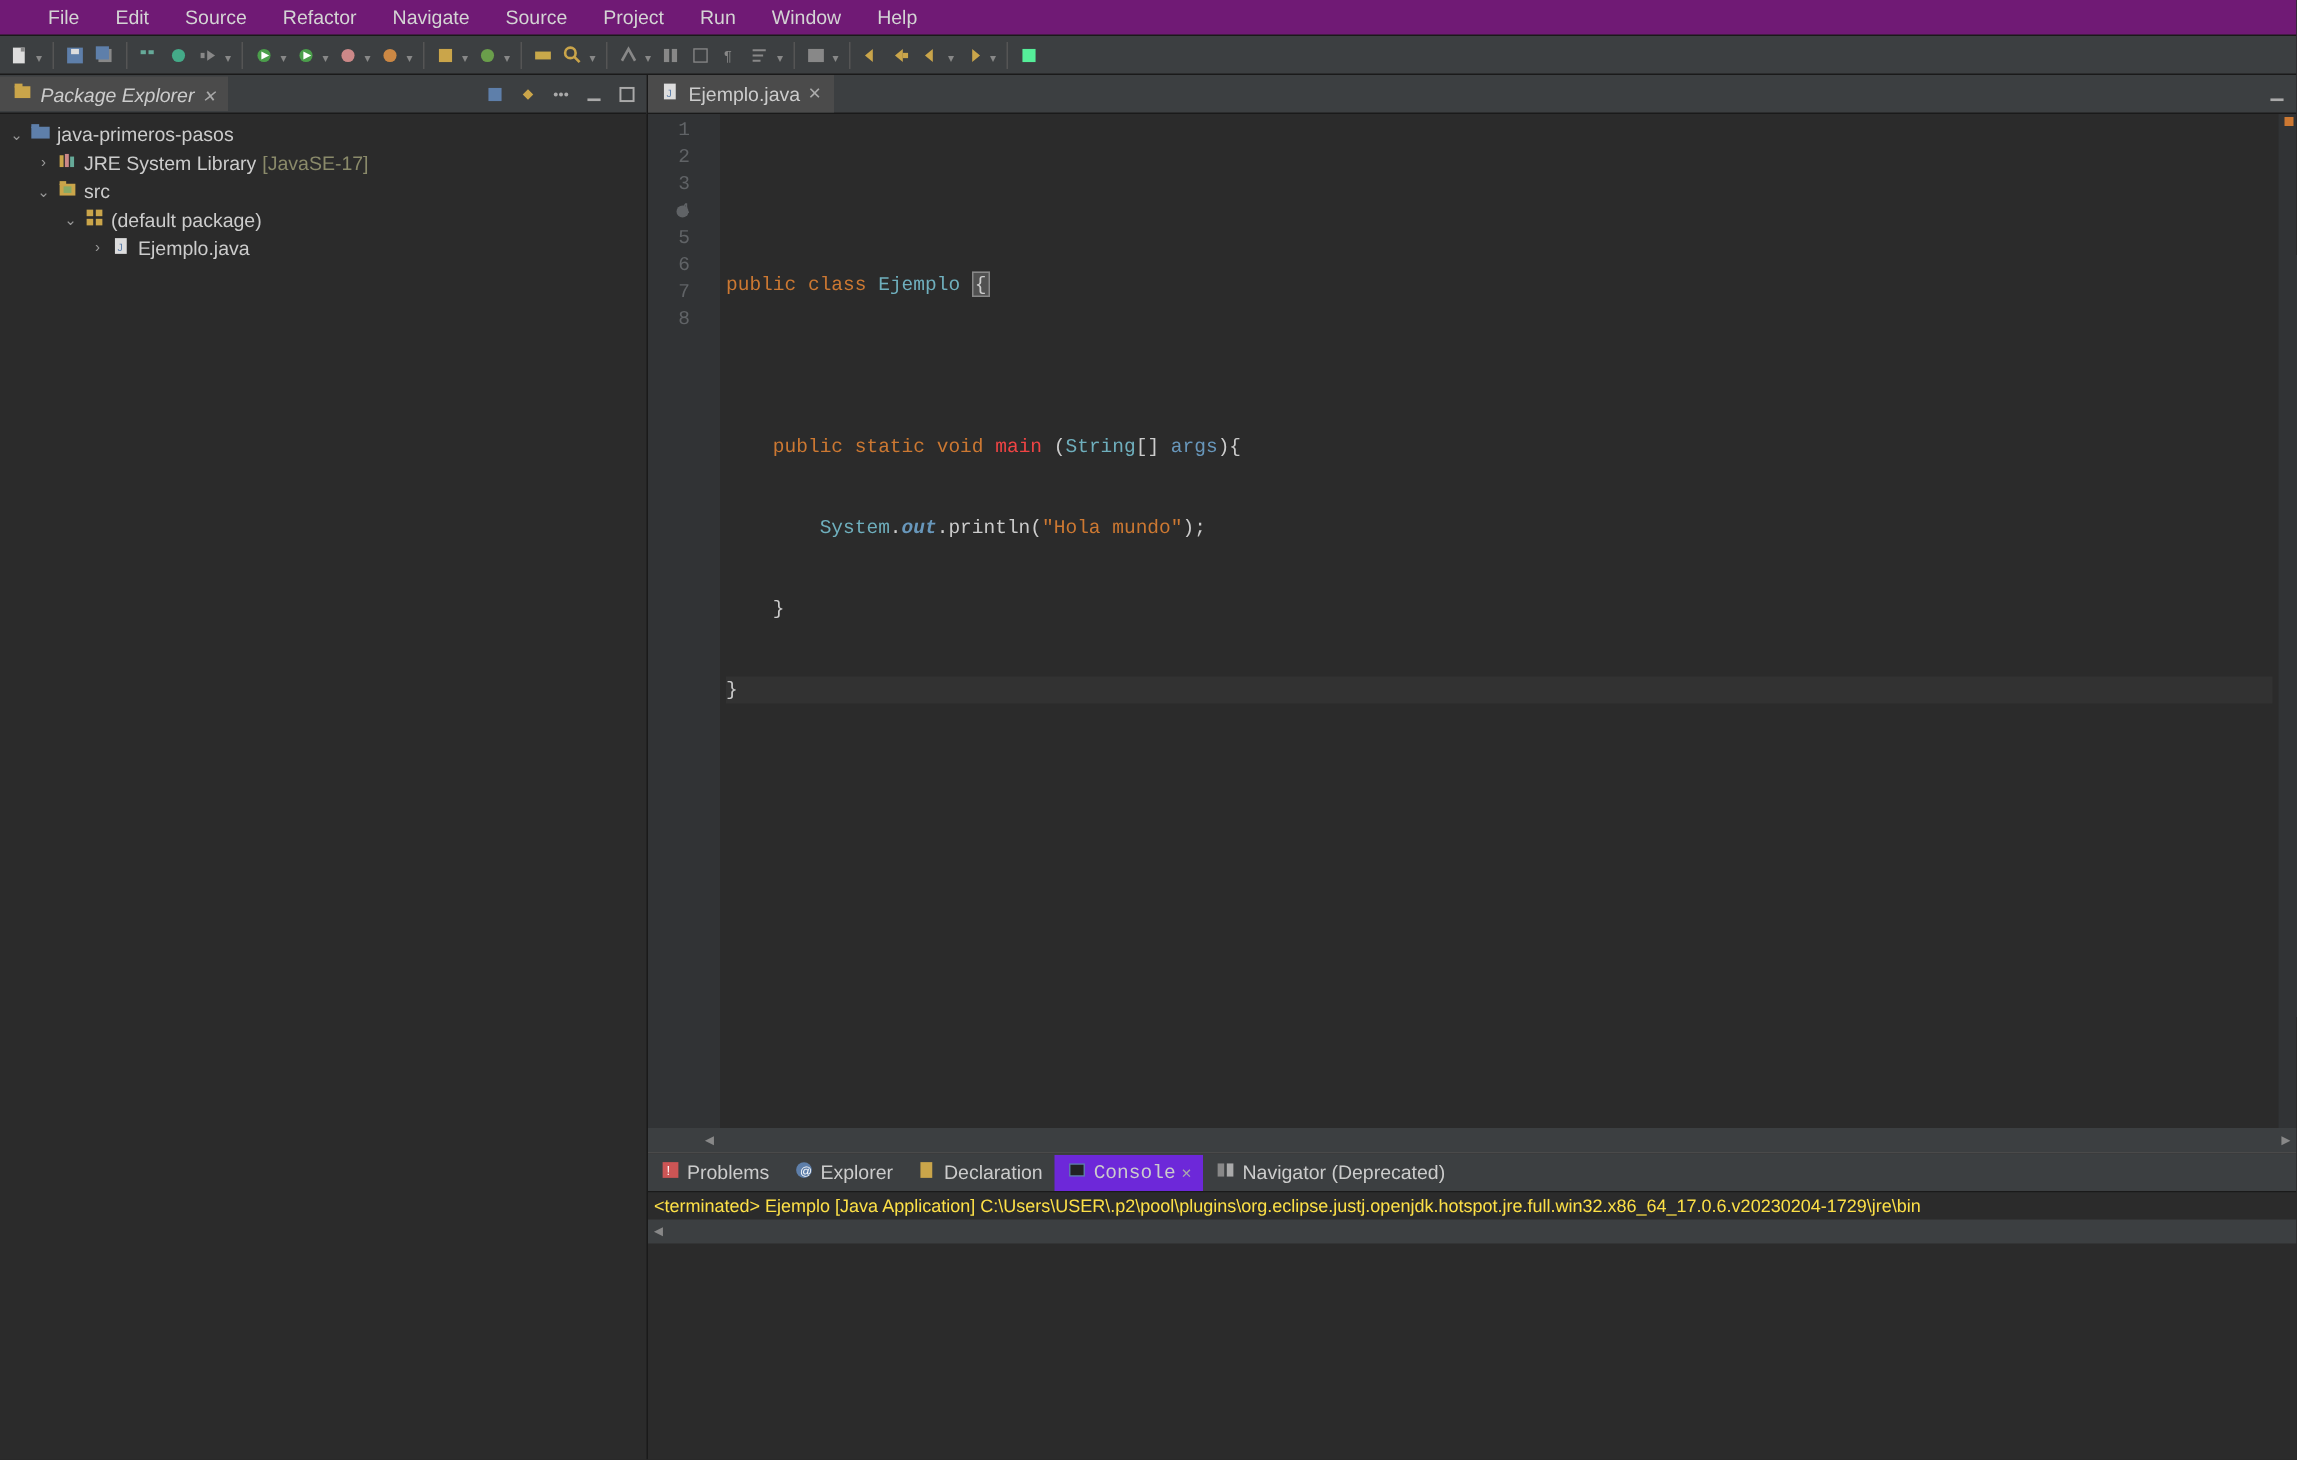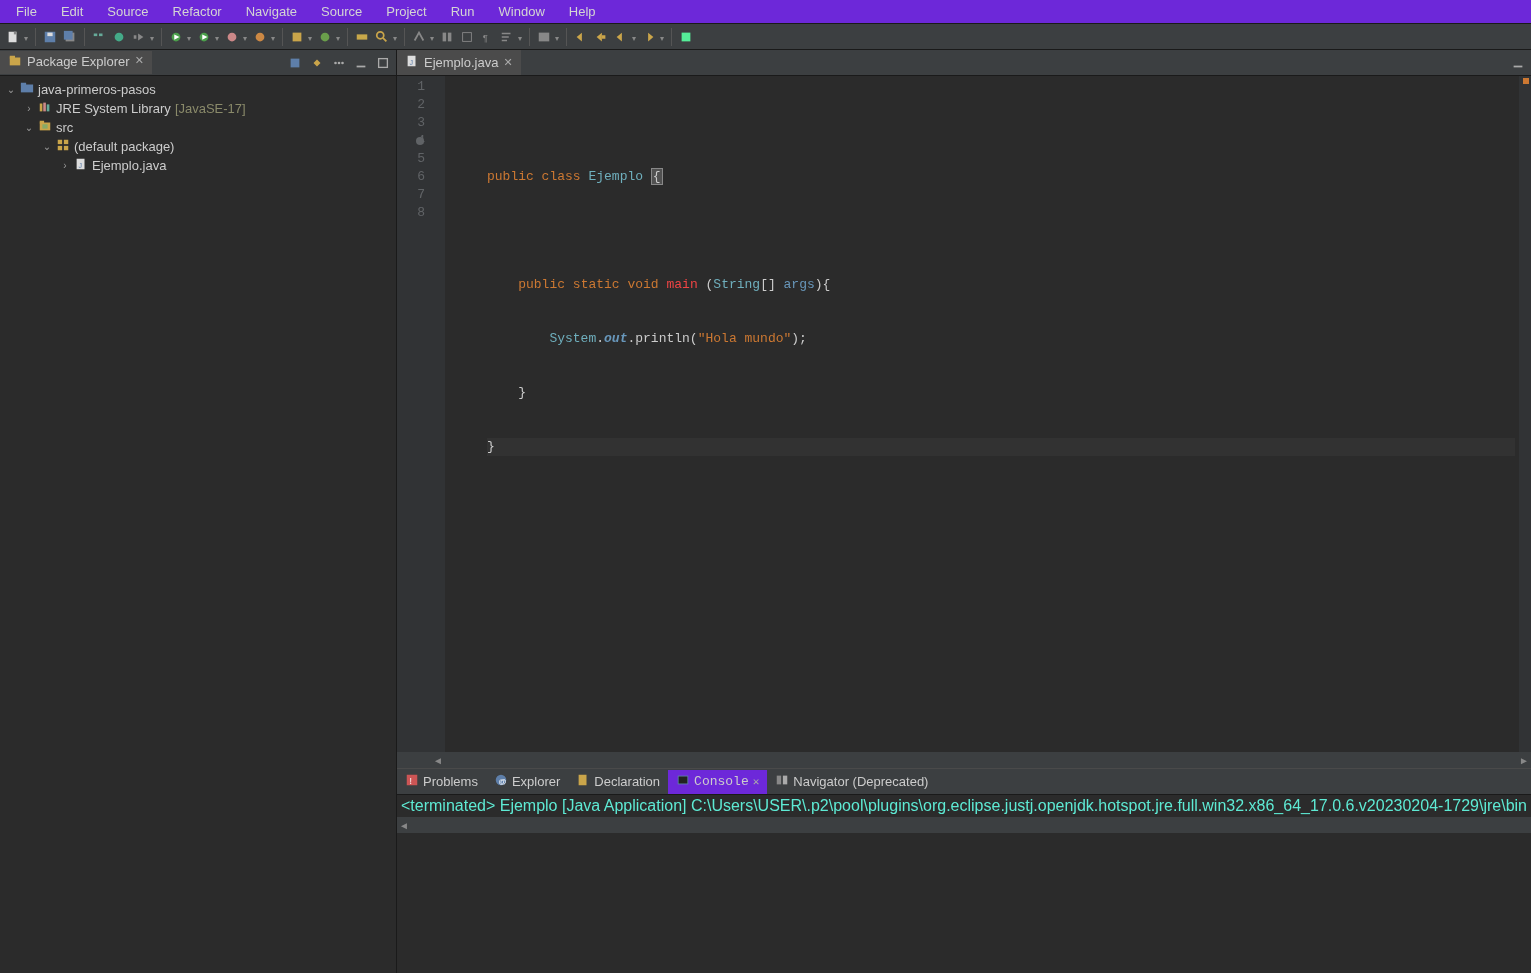--- a/index.html
+++ b/index.html
@@ -7,24 +7,24 @@
   width: 1531px;
   height: 973px;
   background: #2b2b2b;
   font-family: "Segoe UI", Arial, sans-serif;
   font-size: 13px;
   color: #cccccc;
   overflow: hidden;
 }
 .menubar {
   height: 24px;
-  background: #6d28d9;
-  display: flex;
-  align-items: center;
-  padding: 0 4px;
+  background: #701a75;
+  display: flex;
+  align-items: center;
+  padding: 0 20px;
   border-bottom: 1px solid #1a1a1a;
 }
 .menubar-item {
   padding: 3px 12px;
   cursor: pointer;
   color: #d4d4d4;
 }
 .toolbar {
   height: 26px;
   background: #3c3f41;
@@ -68,24 +68,25 @@
 }
 .view-header {
   height: 26px;
   background: #3c3f41;
   display: flex;
   align-items: center;
   border-bottom: 1px solid #1a1a1a;
 }
 .view-tab {
   display: flex;
-  align-items: flex-start;
+  align-items: flex-end;
   gap: 5px;
   padding: 3px 8px;
   background: #4b4b4b;
+  font-style: italic;
 }
 .view-actions {
   margin-left: auto;
   display: flex;
   gap: 4px;
   padding-right: 4px;
 }
 .tree {
   flex: 1;
   padding: 4px 0;
@@ -139,25 +140,24 @@
   line-height: 18px;
   position: relative;
 }
 .gutter-line { height:18px; }
 .folding {
   width: 14px;
   background: #313335;
 }
 .code {
   flex: 1;
-  padding: 2px 4px;
+  padding: 15px 4px;
   line-height: 18px;
   white-space: pre;
   position: relative;
-  margin-left: 38px;
 }
 .code-line { height:18px; }
 .hl-line { background: #323232; }
 .k-mod { color: #cc7832; }
 .k-static { color: #cc7832; font-style: italic; }
 .k-method { color: #ffc66d; }
 .k-args { color: #6897bb; }
 .k-punct { color: #cccccc; }
 .k-class { color: #6fafbd; }
 .bottom-panel {
@@ -186,22 +186,22 @@
 .btab {
   display: flex;
   align-items: center;
   gap: 4px;
   padding: 3px 8px;
   cursor: pointer;
 }
 .btab.active { background: #6d28d9; font-family: Liberation Mono, monospace; }
 .console-header {
   padding: 2px 4px;
-  color: #5eead4;
-  font-size: 16px;
+  color: #fde047;
+  font-size: 12px;
   white-space: nowrap;
   overflow: hidden;
 }
 .console-body {
   flex: 1;
   padding: 2px 4px;
   font-family: Consolas, "Courier New", monospace;
   font-size: 13px;
   color: #d4d4d4;
 }

